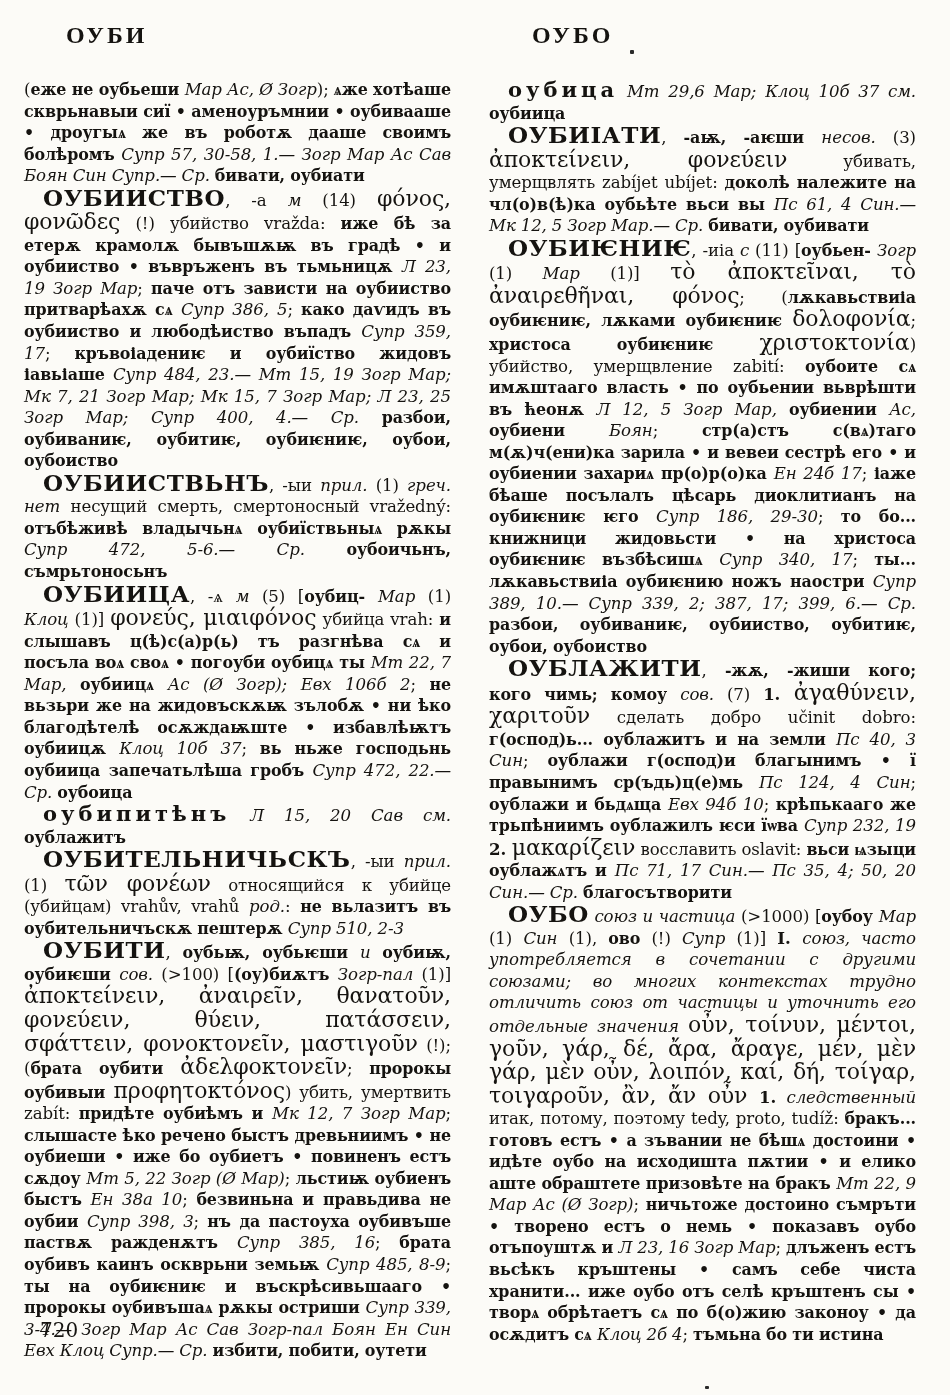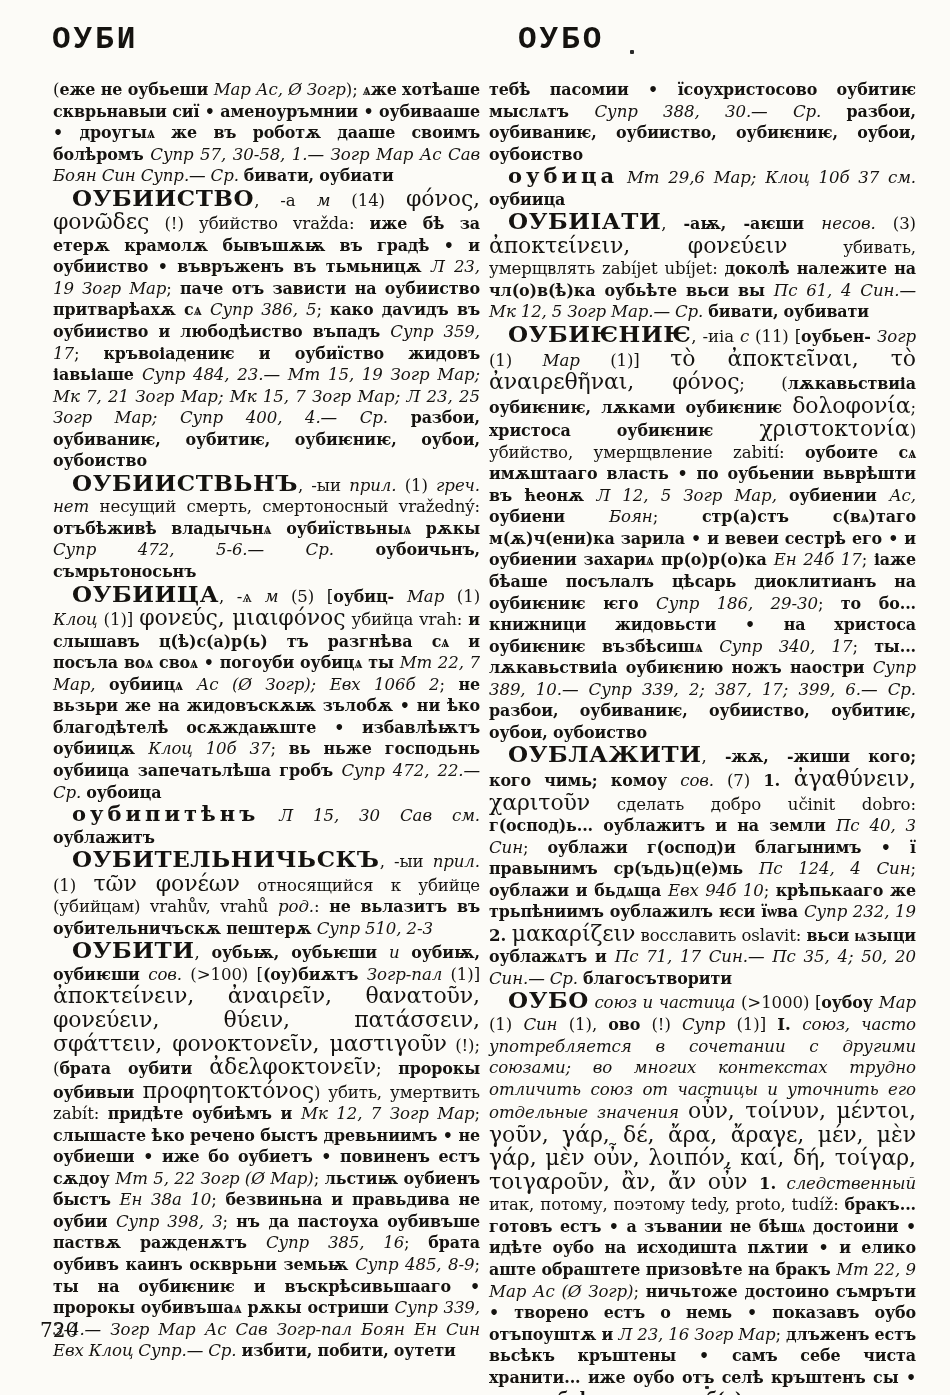--- a/index.html
+++ b/index.html
@@ -6,33 +6,34 @@
   body{
     width:950px;height:1395px;
     background:#fcfbf7;
     position:relative;
     overflow:hidden;
     font-family:"DejaVu Serif", serif;
     color:#151310;
   }
   .running-head{
     position:absolute;top:22px;
-    font-weight:bold;font-size:31px;letter-spacing:3px;
-    font-family:Liberation Mono, monospace;
+    font-weight:bold;font-size:24px;letter-spacing:3px;
+    font-family:Liberation Serif, serif;
+    margin-left:14px;
   }
   #head-left{left:52px;}
   #head-right{left:518px;}
   .col{
     position:absolute;top:79px;width:427px;
     font-size:16.6px;line-height:21.55px;
     text-align:justify;
     letter-spacing:-0.1px;
     word-spacing:-0.2px;
   }
-  #col-left{left:53px;}
+  #col-left{left:24px;}
   #col-right{left:489px;}
   p.par{margin:0;padding:0;text-align:justify;}
   p.ind{text-indent:19px;}
   .seg-h{font-weight:bold;font-size:23px;letter-spacing:0.6px;}
   .seg-o{font-weight:bold;font-size:15.9px;}
   .seg-i{font-style:italic;}
   .seg-g{font-size:22px;}
   .seg-b{font-weight:bold;}
   .seg-s{font-weight:bold;font-size:21px;letter-spacing:4px;}
   .page-number{
@@ -48,27 +49,26 @@
 
 <div id="head-left" class="running-head">ОУБИ</div>
 
 <div id="head-right" class="running-head">ОУБО</div>
 
 <div id="col-left" class="col">
     <p class="par"><span class="seg-p">(</span><span class="seg-o">еже не оубьеши </span><span class="seg-i">Мар Ас, Ø Зогр</span><span class="seg-p">); </span><span class="seg-o">ѧже хотѣаше скврьнавыи сиї • аменоуръмнии • оубивааше • дроугыѧ же въ роботѫ дааше своимъ болѣромъ </span><span class="seg-i">Супр 57, 30-58, 1.— Зогр Мар Ас Сав Боян Син Супр.— Ср. </span><span class="seg-o">бивати, оубиати</span></p>
     <p class="par ind"><span class="seg-h">ОУБИИСТВО</span><span class="seg-p">, -а </span><span class="seg-i">м</span><span class="seg-p"> (14) </span><span class="seg-g">φόνος, φονῶδες</span><span class="seg-p"> (!) убийство vražda: </span><span class="seg-o">иже бѣ за етерѫ крамолѫ бывъшѫѭ въ градѣ • и оубииство • въвръженъ въ тьмьницѫ </span><span class="seg-i">Л 23, 19 Зогр Мар</span><span class="seg-p">; </span><span class="seg-o">паче отъ зависти на оубииство притварѣахѫ сѧ </span><span class="seg-i">Супр 386, 5</span><span class="seg-p">; </span><span class="seg-o">како даѵидъ въ оубииство и любодѣиство въпадъ </span><span class="seg-i">Супр 359, 17</span><span class="seg-p">; </span><span class="seg-o">кръвоіадениѥ и оубиїство жидовъ іавьіаше </span><span class="seg-i">Супр 484, 23.— Мт 15, 19 Зогр Мар; Мк 7, 21 Зогр Мар; Мк 15, 7 Зогр Мар; Л 23, 25 Зогр Мар; Супр 400, 4.— Ср. </span><span class="seg-o">разбои, оубиваниѥ, оубитиѥ, оубиѥниѥ, оубои, оубоиство</span></p>
     <p class="par ind"><span class="seg-h">ОУБИИСТВЬНЪ</span><span class="seg-p">, -ыи </span><span class="seg-i">прил.</span><span class="seg-p"> (1) </span><span class="seg-i">греч. нет</span><span class="seg-p"> несущий смерть, смертоносный vražedný: </span><span class="seg-o">отъбѣживѣ владычьнѧ оубиїствьныѧ рѫкы </span><span class="seg-i">Супр 472, 5-6.— Ср. </span><span class="seg-o">оубоичьнъ, съмрьтоносьнъ</span></p>
     <p class="par ind"><span class="seg-h">ОУБИИЦА</span><span class="seg-p">, -ѧ </span><span class="seg-i">м</span><span class="seg-p"> (5) [</span><span class="seg-o">оубиц- </span><span class="seg-i">Мар</span><span class="seg-p"> (1) </span><span class="seg-i">Клоц</span><span class="seg-p"> (1)] </span><span class="seg-g">φονεύς, μιαιφόνος</span><span class="seg-p"> убийца vrah: </span><span class="seg-o">и слышавъ ц(ѣ)с(а)р(ь) тъ разгнѣва сѧ и посъла воѧ своѧ • погоуби оубицѧ ты </span><span class="seg-i">Мт 22, 7 Мар, </span><span class="seg-o">оубиицѧ </span><span class="seg-i">Ас (Ø Зогр); Евх 106б 2</span><span class="seg-p">; </span><span class="seg-o">не вьзьри же на жидовъскѫѭ зълобѫ • ни ѣко благодѣтелѣ осѫждаѭште • избавлѣѭтъ оубиицѫ </span><span class="seg-i">Клоц 10б 37</span><span class="seg-p">; </span><span class="seg-o">вь ньже господьнь оубиица запечатьлѣша гробъ </span><span class="seg-i">Супр 472, 22.— Ср. </span><span class="seg-o">оубоица</span></p>
-    <p class="par ind"><span class="seg-s">оубипитѣнъ</span><span class="seg-i"> Л 15, 30 Сав см. </span><span class="seg-o">оублажитъ</span></p>
+    <p class="par ind"><span class="seg-s">оубипитѣнъ</span><span class="seg-i"> Л 15, 20 Сав см. </span><span class="seg-o">оублажитъ</span></p>
     <p class="par ind"><span class="seg-h">ОУБИТЕЛЬНИЧЬСКЪ</span><span class="seg-p">, -ыи </span><span class="seg-i">прил.</span><span class="seg-p"> (1) </span><span class="seg-g">τῶν φονέων</span><span class="seg-p"> относящийся к убийце (убийцам) vrahův, vrahů </span><span class="seg-i">род.</span><span class="seg-p">: </span><span class="seg-o">не вьлазитъ въ оубительничъскѫ пештерѫ </span><span class="seg-i">Супр 510, 2-3</span></p>
     <p class="par ind"><span class="seg-h">ОУБИТИ</span><span class="seg-p">, </span><span class="seg-o">оубьѭ, оубьѥши </span><span class="seg-i">и </span><span class="seg-o">оубиѭ, оубиѥши </span><span class="seg-i">сов.</span><span class="seg-p"> (&gt;100) [</span><span class="seg-o">(оу)биѫтъ </span><span class="seg-i">Зогр-пал</span><span class="seg-p"> (1)] </span><span class="seg-g">ἀποκτείνειν, ἀναιρεῖν, θανατοῦν, φονεύειν, θύειν, πατάσσειν, σφάττειν, φονοκτονεῖν, μαστιγοῦν</span><span class="seg-p"> (!); (</span><span class="seg-o">брата оубити </span><span class="seg-g">ἀδελφοκτονεῖν</span><span class="seg-p">; </span><span class="seg-o">пророкы оубивыи </span><span class="seg-g">προφητοκτόνος</span><span class="seg-p">) убить, умертвить zabít: </span><span class="seg-o">придѣте оубиѣмъ и </span><span class="seg-i">Мк 12, 7 Зогр Мар</span><span class="seg-p">; </span><span class="seg-o">слышасте ѣко речено быстъ древьниимъ • не оубиеши • иже бо оубиетъ • повиненъ естъ сѫдоу </span><span class="seg-i">Мт 5, 22 Зогр (Ø Мар)</span><span class="seg-p">; </span><span class="seg-o">льстиѭ оубиенъ быстъ </span><span class="seg-i">Ен 38а 10</span><span class="seg-p">; </span><span class="seg-o">безвиньна и правьдива не оубии </span><span class="seg-i">Супр 398, 3</span><span class="seg-p">; </span><span class="seg-o">нъ да пастоуха оубивъше паствѫ ражденѫтъ </span><span class="seg-i">Супр 385, 16</span><span class="seg-p">; </span><span class="seg-o">брата оубивъ каинъ оскврьни земьѭ </span><span class="seg-i">Супр 485, 8-9</span><span class="seg-p">; </span><span class="seg-o">ты на оубиѥниѥ и въскрѣсивьшааго • пророкы оубивъшаѧ рѫкы остриши </span><span class="seg-i">Супр 339, 3-4.— Зогр Мар Ас Сав Зогр-пал Боян Ен Син Евх Клоц Супр.— Ср. </span><span class="seg-o">избити, побити, оутети</span></p>
   </div>
 
 <div id="col-right" class="col">
-    <p class="par"><span class="seg-o">тебѣ пасомии • їсоухристосово оубитиѥ мыслѧтъ </span><span class="seg-i">Супр 388, 30.— Ср. </span><span class="seg-o">разбои, оубиваниѥ, оубииство, оубиѥниѥ, оубои, оубоиство</span></p>
     <p class="par ind"><span class="seg-s">оубица</span><span class="seg-i"> Мт 29,6 Мар; Клоц 10б 37 см. </span><span class="seg-o">оубиица</span></p>
     <p class="par ind"><span class="seg-h">ОУБИІАТИ</span><span class="seg-p">, </span><span class="seg-o">-аѭ, -аѥши </span><span class="seg-i">несов.</span><span class="seg-p"> (3) </span><span class="seg-g">ἀποκτείνειν, φονεύειν</span><span class="seg-p"> убивать, умерщвлять zabíjet ubíjet: </span><span class="seg-o">доколѣ належите на чл(о)в(ѣ)ка оубьѣте вьси вы </span><span class="seg-i">Пс 61, 4 Син.— Мк 12, 5 Зогр Мар.— Ср. </span><span class="seg-o">бивати, оубивати</span></p>
     <p class="par ind"><span class="seg-h">ОУБИѤНИѤ</span><span class="seg-p">, -иіа </span><span class="seg-i">с</span><span class="seg-p"> (11) [</span><span class="seg-o">оубьен- </span><span class="seg-i">Зогр</span><span class="seg-p"> (1) </span><span class="seg-i">Мар</span><span class="seg-p"> (1)] </span><span class="seg-g">τὸ ἀποκτεῖναι, τὸ ἀναιρεθῆναι, φόνος</span><span class="seg-p">; (</span><span class="seg-o">лѫкавьствиіа оубиѥниѥ, лѫками оубиѥниѥ </span><span class="seg-g">δολοφονία</span><span class="seg-p">; </span><span class="seg-o">христоса оубиѥниѥ </span><span class="seg-g">χριστοκτονία</span><span class="seg-p">) убийство, умерщвление zabití: </span><span class="seg-o">оубоите сѧ имѫштааго власть • по оубьении вьврѣшти въ ћеонѫ </span><span class="seg-i">Л 12, 5 Зогр Мар, </span><span class="seg-o">оубиении </span><span class="seg-i">Ас, </span><span class="seg-o">оубиени </span><span class="seg-i">Боян</span><span class="seg-p">; </span><span class="seg-o">стр(а)стъ с(вѧ)таго м(ѫ)ч(ени)ка зарила • и вевеи сестрѣ его • и оубиении захариѧ пр(о)р(о)ка </span><span class="seg-i">Ен 24б 17</span><span class="seg-p">; </span><span class="seg-o">іаже бѣаше посълалъ цѣсарь диоклитианъ на оубиѥниѥ ѥго </span><span class="seg-i">Супр 186, 29-30</span><span class="seg-p">; </span><span class="seg-o">то бо... книжници жидовьсти • на христоса оубиѥниѥ възбѣсишѧ </span><span class="seg-i">Супр 340, 17</span><span class="seg-p">; </span><span class="seg-o">ты... лѫкавьствиіа оубиѥнию ножъ наостри </span><span class="seg-i">Супр 389, 10.— Супр 339, 2; 387, 17; 399, 6.— Ср. </span><span class="seg-o">разбои, оубиваниѥ, оубииство, оубитиѥ, оубои, оубоиство</span></p>
     <p class="par ind"><span class="seg-h">ОУБЛАЖИТИ</span><span class="seg-p">, </span><span class="seg-o">-жѫ, -жиши кого; кого чимь; комоу </span><span class="seg-i">сов.</span><span class="seg-p"> (7) </span><span class="seg-b">1. </span><span class="seg-g">ἀγαθύνειν, χαριτοῦν</span><span class="seg-p"> сделать добро učinit dobro: </span><span class="seg-o">г(оспод)ь... оублажитъ и на земли </span><span class="seg-i">Пс 40, 3 Син</span><span class="seg-p">; </span><span class="seg-o">оублажи г(оспод)и благынимъ • ї правынимъ ср(ъдь)ц(е)мь </span><span class="seg-i">Пс 124, 4 Син</span><span class="seg-p">; </span><span class="seg-o">оублажи и бьдѧща </span><span class="seg-i">Евх 94б 10</span><span class="seg-p">; </span><span class="seg-o">крѣпькааго же трьпѣниимъ оублажилъ ѥси їѡва </span><span class="seg-i">Супр 232, 19 </span><span class="seg-b">2. </span><span class="seg-g">μακαρίζειν</span><span class="seg-p"> восславить oslavit: </span><span class="seg-o">вьси ѩзыци оублажѧтъ и </span><span class="seg-i">Пс 71, 17 Син.— Пс 35, 4; 50, 20 Син.— Ср. </span><span class="seg-o">благосътворити</span></p>
     <p class="par ind"><span class="seg-h">ОУБО</span><span class="seg-i"> союз и частица</span><span class="seg-p"> (&gt;1000) [</span><span class="seg-o">оубоу </span><span class="seg-i">Мар</span><span class="seg-p"> (1) </span><span class="seg-i">Син</span><span class="seg-p"> (1), </span><span class="seg-o">ово</span><span class="seg-p"> (!) </span><span class="seg-i">Супр</span><span class="seg-p"> (1)] </span><span class="seg-b">I. </span><span class="seg-i">союз, часто употребляется в сочетании с другими союзами; во многих контекстах трудно отличить союз от частицы и уточнить его отдельные значения </span><span class="seg-g">οὖν, τοίνυν, μέντοι, γοῦν, γάρ, δέ, ἄρα, ἄραγε, μέν, μὲν γάρ, μὲν οὖν, λοιπόν, καί, δή, τοίγαρ, τοιγαροῦν, ἂν, ἄν οὖν </span><span class="seg-b">1. </span><span class="seg-i">следственный</span><span class="seg-p"> итак, потому, поэтому tedy, proto, tudíž: </span><span class="seg-o">бракъ... готовъ естъ • а зъвании не бѣшѧ достоини • идѣте оубо на исходишта пѫтии • и елико аште обраштете призовѣте на бракъ </span><span class="seg-i">Мт 22, 9 Мар Ас (Ø Зогр)</span><span class="seg-p">; </span><span class="seg-o">ничьтоже достоино съмръти • творено естъ о немь • показавъ оубо отъпоуштѫ и </span><span class="seg-i">Л 23, 16 Зогр Мар</span><span class="seg-p">; </span><span class="seg-o">длъженъ естъ вьсѣкъ кръштены • самъ себе чиста хранити... иже оубо отъ селѣ кръштенъ сы • творѧ обрѣтаетъ сѧ по б(о)жию законоу • да осѫдитъ сѧ </span><span class="seg-i">Клоц 2б 4</span><span class="seg-p">; </span><span class="seg-o">тъмьна бо ти истина</span></p>
   </div>
 
 <div class="page-number">720</div>
 
 <div id="speck-1" class="speck"></div>

